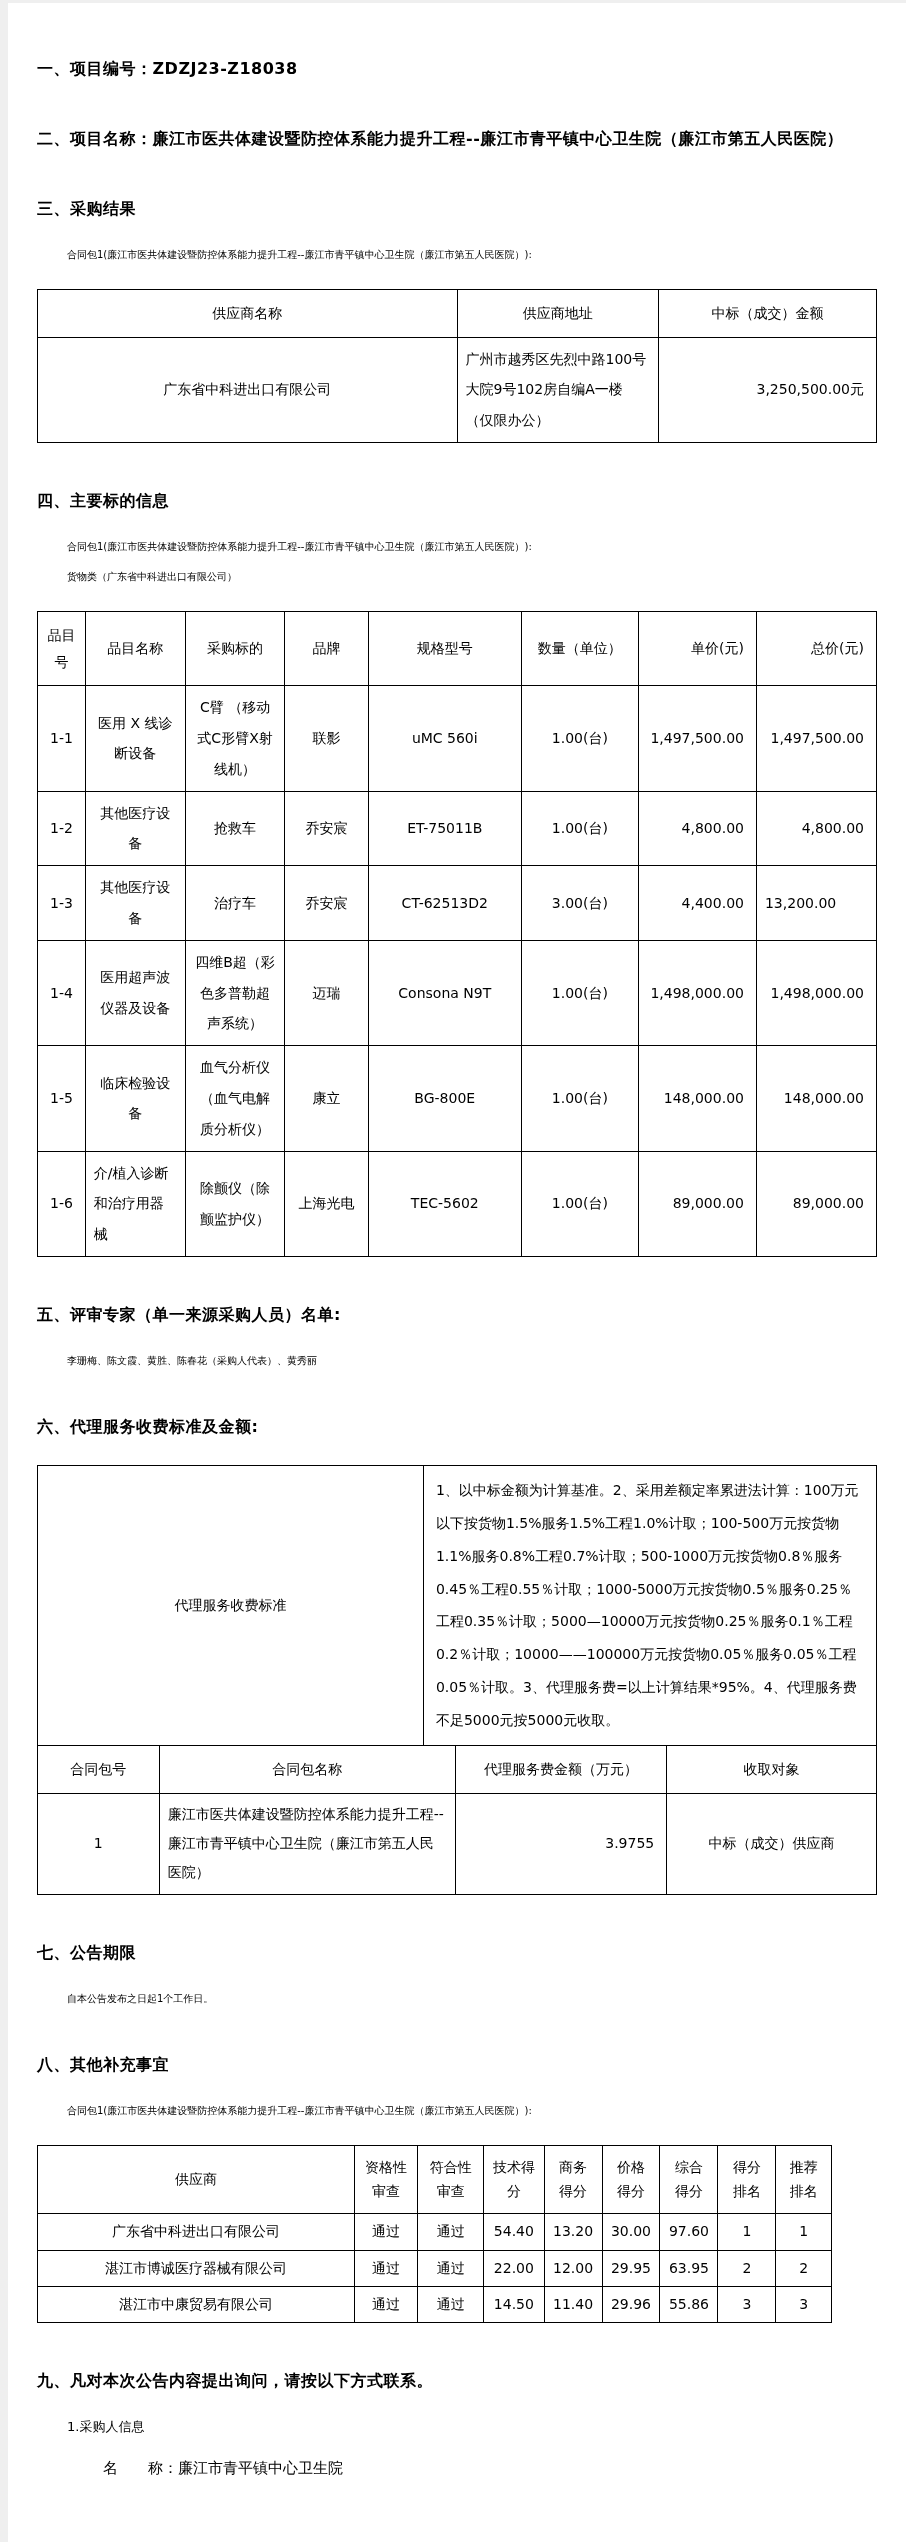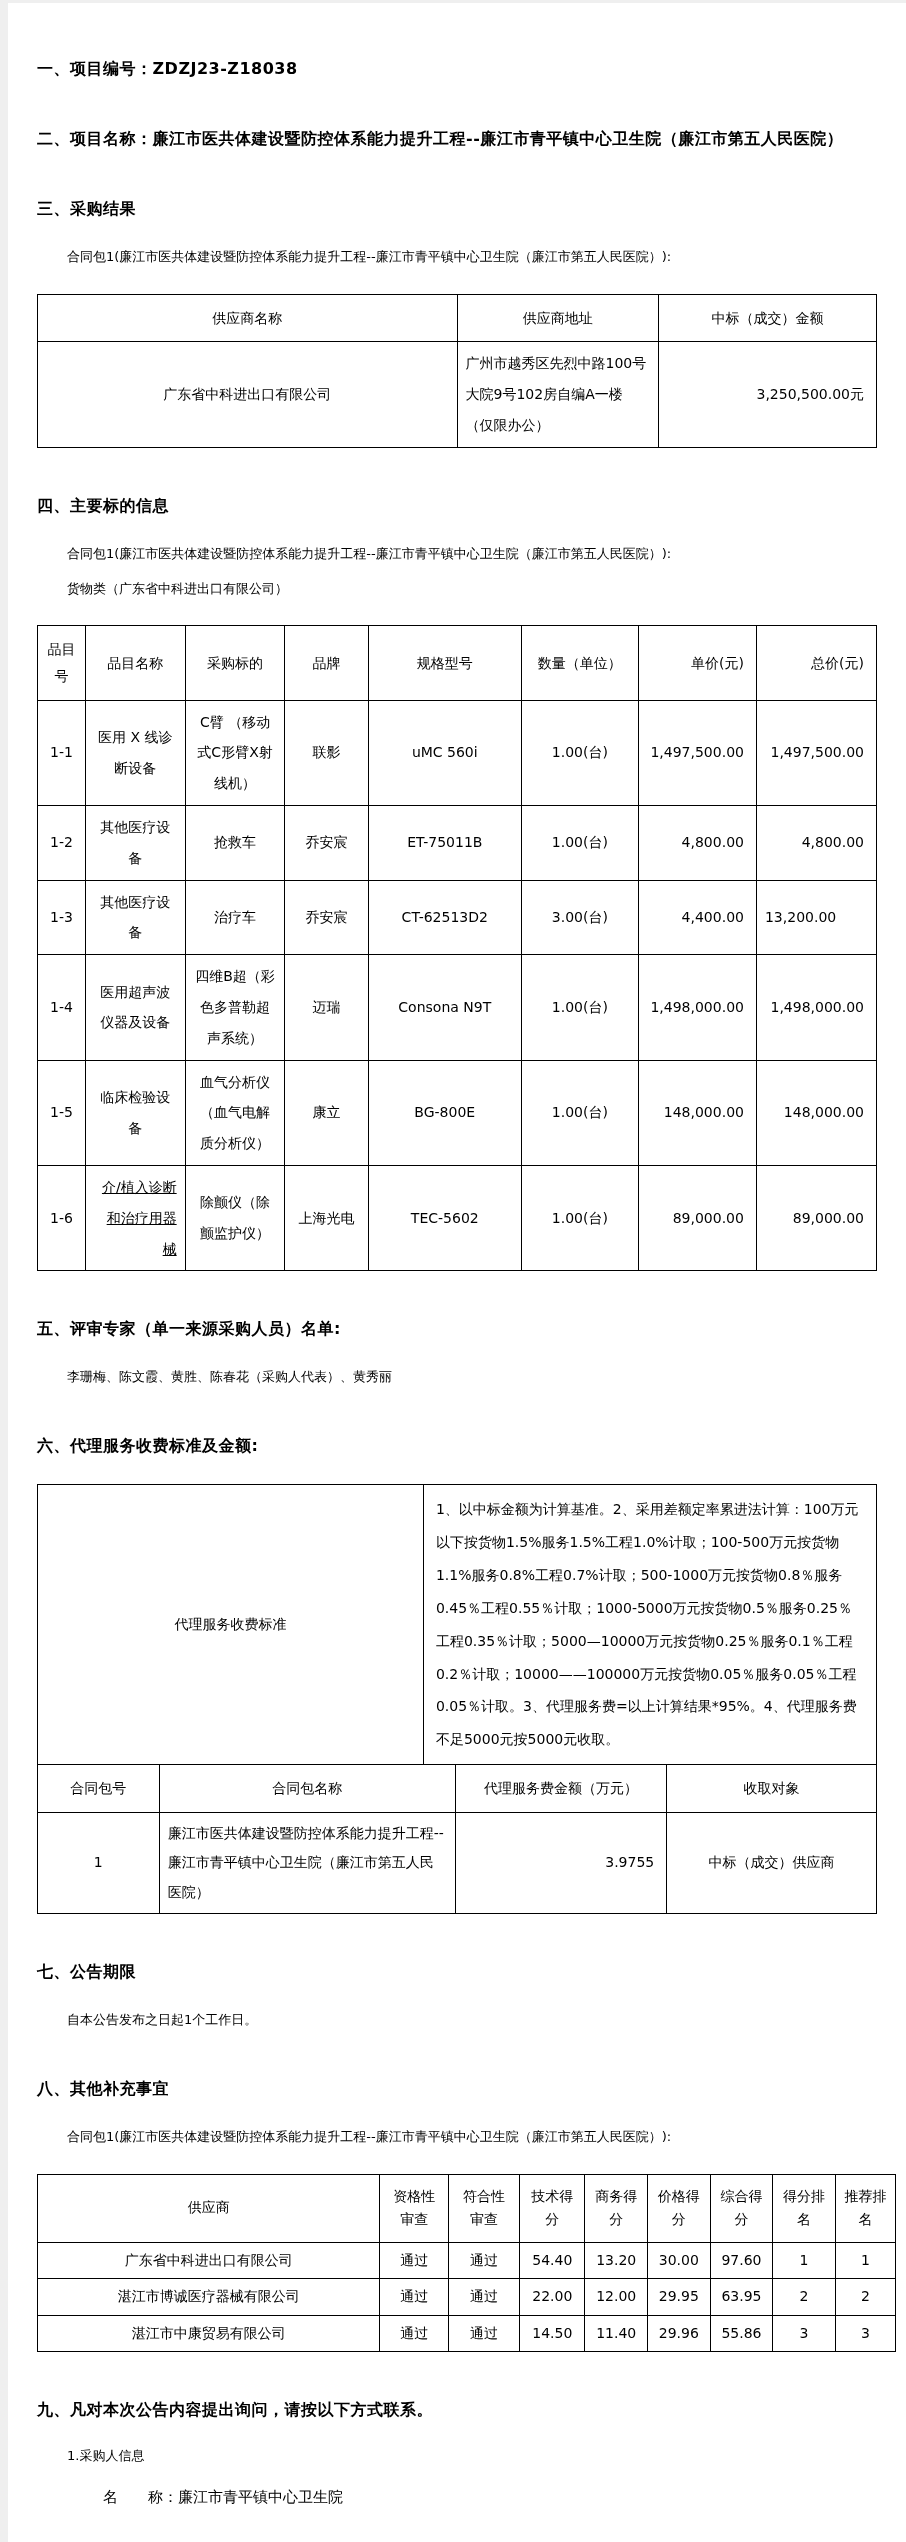--- a/index.html
+++ b/index.html
@@ -8,40 +8,40 @@
   .page {
     width:898px; min-height:2539px; margin-left:8px; margin-top:3px;
     background:#ffffff; padding:30px 0 40px 0;
   }
   .sec-heading {
     font-size:16px; font-weight:bold; line-height:1.5;
     margin:46px 32px 0 29px; letter-spacing:0.5px;
   }
   .sec-heading:first-child { margin-top:24px; }
   .pkg-line, .body-line {
-    font-size:13px; line-height:1.6; margin:26px 32px 0 59px;
+    font-size:10px; line-height:1.6; margin:26px 32px 0 59px;
   }
   .doc-table {
     border-collapse:collapse; table-layout:fixed;
     margin:26px 21px 0 29px; width:840px;
     font-size:14px;
   }
   .doc-table th, .doc-table td {
     border:1px solid #000; padding:6px 8px;
     text-align:center; vertical-align:middle;
     line-height:2.2; word-break:break-word;
   }
   .doc-table th { font-weight:normal; }
   .doc-table thead th { line-height:1.9; padding:10px 8px; }
   .fee-top { margin-bottom:0; }
   .fee-top td { line-height:2.35; text-align:left; padding:8px 12px; }
   .fee-top td.fee-label { text-align:center; }
   .fee-bottom { margin-top:-1px; }
   .fee-bottom td { line-height:2.1; }
-  .score-table { margin-left:29px; width:859px;border-radius:22px; }
+  .score-table { margin-left:29px; width:795px;border-radius:22px; }
   .score-table td, .score-table th { padding:5px 4px; line-height:1.8; }
   .score-table thead th { line-height:1.7; }
   .contact-block { font-size:15px; }
   .contact-title { margin:24px 32px 0 59px; line-height:1.6; font-size:13px; }
   .contact-line { margin:18px 32px 0 95px; line-height:1.6; font-size:15px; }
   .num-pad-r { padding-right:12px !important; }
 </style>
 </head>
 <body>
 
@@ -149,21 +149,21 @@
           <td style="text-align: center;">临床检验设备</td>
           <td style="text-align: center;">血气分析仪（血气电解质分析仪）</td>
           <td style="text-align: center;">康立</td>
           <td style="text-align: center;">BG-800E</td>
           <td style="text-align: center;">1.00(台)</td>
           <td class="num-pad-r" style="text-align: right;">148,000.00</td>
           <td class="num-pad-r" style="text-align: right;">148,000.00</td>
         </tr>
         <tr>
           <td style="text-align: center;">1-6</td>
-          <td style="text-align: right; text-decoration: underline;">介/植入诊断和治疗用器械</td>
+          <td style="text-align: left;">介/植入诊断和治疗用器械</td>
           <td style="text-align: center;">除颤仪（除颤监护仪）</td>
           <td style="text-align: center;">上海光电</td>
           <td style="text-align: center;">TEC-5602</td>
           <td style="text-align: center;">1.00(台)</td>
           <td class="num-pad-r" style="text-align: right;">89,000.00</td>
           <td class="num-pad-r" style="text-align: right;">89,000.00</td>
         </tr>
       </tbody>
   </table>
 

